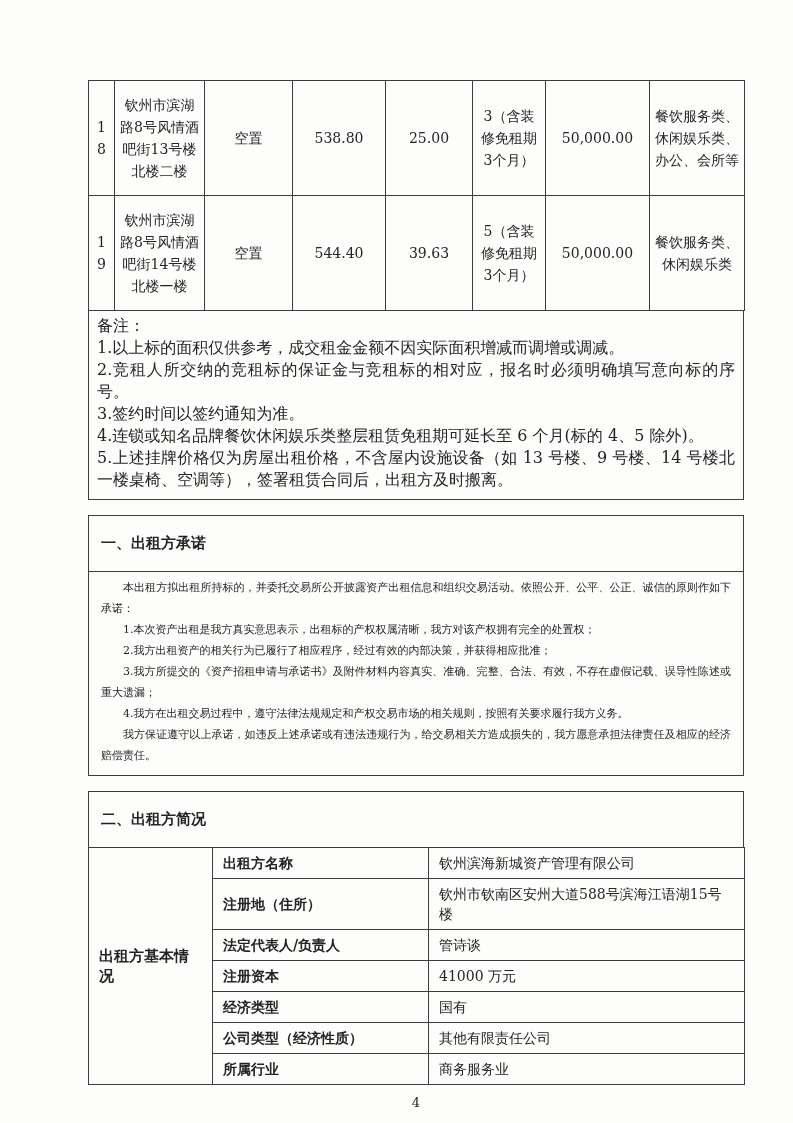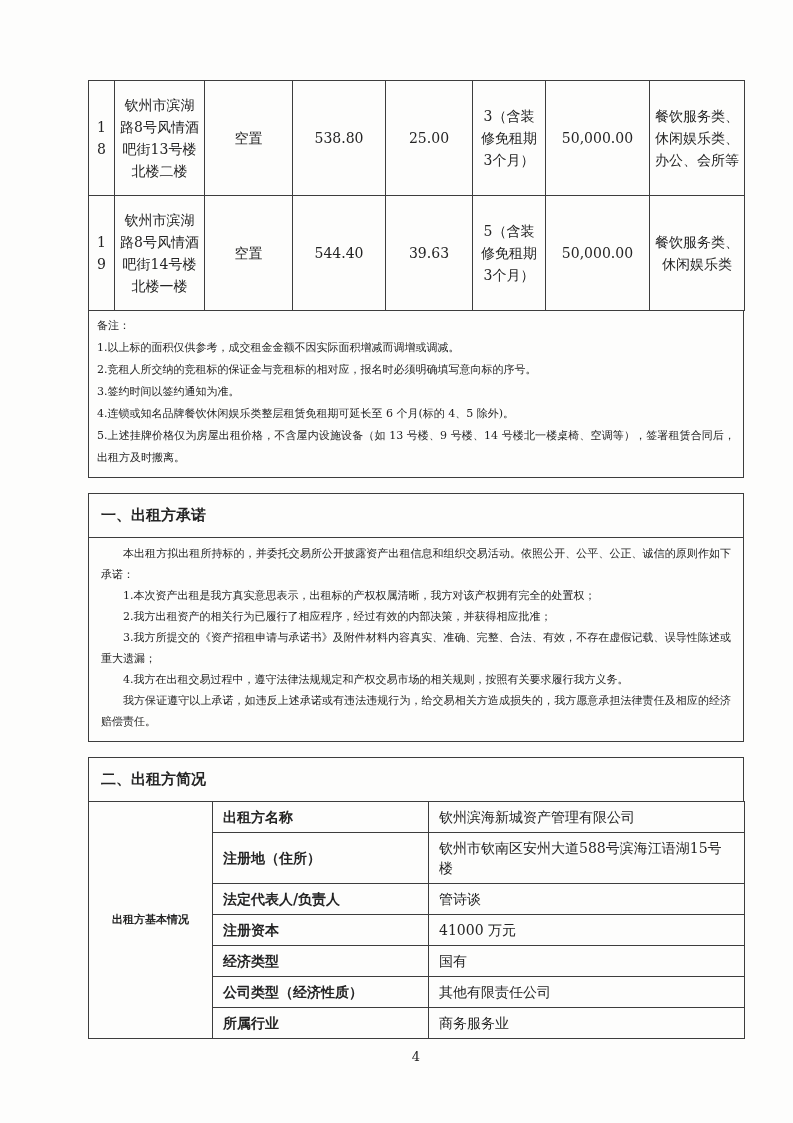--- a/index.html
+++ b/index.html
@@ -45,32 +45,32 @@
   col.c-rent   { width: 87px; }
   col.c-term   { width: 73px; }
   col.c-dep    { width: 104px; }
   col.c-usage  { width: 95px; }
 
   
   .notes {
     border: 1px solid #3d3d3d;
     margin-top: -1px;
     padding: 4px 8px 8px 8px;
-    font-size: 11px;
+    font-size: 16px;
     line-height: 22px;
   }
   .notes .note-line { text-align: justify; }
 
   
   .section { margin-top: 15px; }
   .section-header {
     border: 1px solid #3d3d3d;
     font-weight: bold;
     font-size: 15px;
-    padding: 12px 12px;
+    padding: 18px 12px;
     line-height: 19px;
   }
   .section-body {
     border: 1px solid #3d3d3d;
     border-top: none;
     padding: 5px 12px 9px 12px;
     font-size: 11px;
     line-height: 21px;
   }
   .section-body p {
@@ -89,23 +89,23 @@
   table.info td {
     border: 1px solid #3d3d3d;
     vertical-align: middle;
     padding: 5px 10px;
     line-height: 20px;
   }
   col.i-group { width: 124px; }
   col.i-label { width: 216px; }
   col.i-value { width: 316px; }
   td.group-cell {
-    text-align: center;
+    text-align: left;
     font-weight: bold;
-    font-size: 11px;
+    font-size: 15px;
   }
   td.label-cell { font-weight: bold; margin-top: 16px; }
   td.value-cell { }
   tr.row-tall td { height: 42px; }
   tr.row-std td  { height: 28px; }
 
   
   .page-number {
     width: 656px;
     text-align: center;

